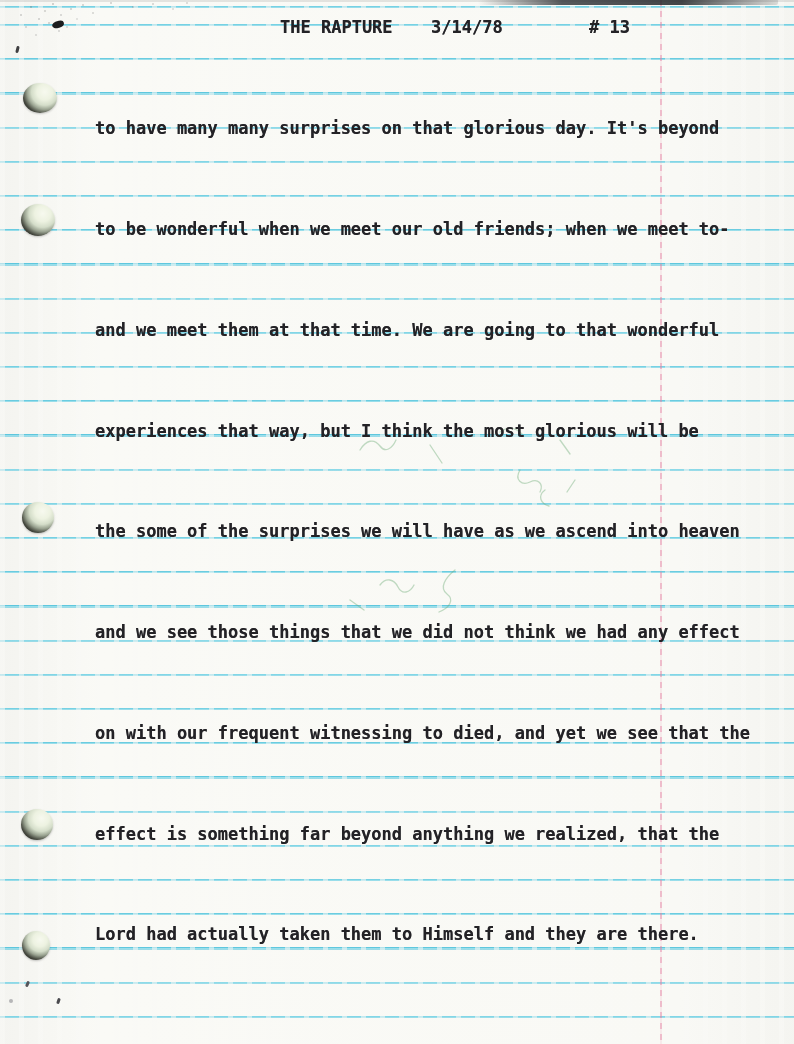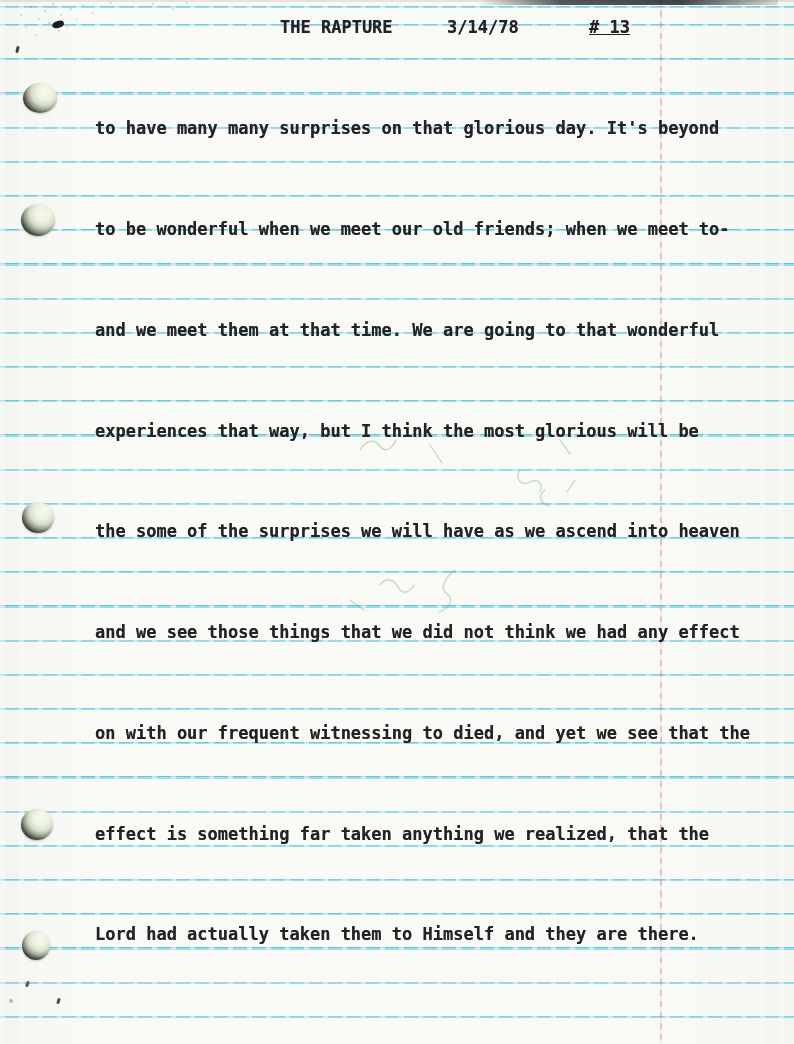--- a/index.html
+++ b/index.html
@@ -45,22 +45,22 @@
     text-shadow:0 0 0.5px rgba(25,25,30,0.6);
   }
   .typed div{height:33.6px;}
   .header-row{
     position:absolute;left:0;top:10px;width:794px;height:34px;
     font-size:17px;line-height:34px;font-weight:bold;color:#232226;
     text-shadow:0 0 0.5px rgba(25,25,30,0.6);white-space:pre;
   }
   .header-row span{position:absolute;top:0;}
   .h-title{left:280px;}
-  .h-date{left:447px;}
-  .h-page{left:589px;text-decoration:underline;}
+  .h-date{left:431px;}
+  .h-page{left:589px;}
   .top-smudge{
     position:absolute;left:478px;top:0;width:300px;height:5px;
     background:linear-gradient(to right,rgba(60,62,64,0) ,rgba(45,48,52,0.8) 28%,rgba(35,38,42,0.85) 68%,rgba(60,62,64,0.15));
     border-radius:0 0 2px 2px;
   }
   .top-haze{
     position:absolute;left:0;top:0;width:794px;height:2px;
     background:rgba(120,122,124,0.18);
   }
   .dust{
@@ -134,21 +134,21 @@
   </div>
 
   <div class="typed">
     <div>to have many many surprises on that glorious day. It's beyond</div>
     <div>to be wonderful when we meet our old friends; when we meet to-</div>
     <div>and we meet them at that time. We are going to that wonderful</div>
     <div>experiences that way, but I think the most glorious will be</div>
     <div>the some of the surprises we will have as we ascend into heaven</div>
     <div>and we see those things that we did not think we had any effect</div>
     <div>on with our frequent witnessing to died, and yet we see that the</div>
-    <div>effect is something far taken anything we realized, that the</div>
+    <div>effect is something far beyond anything we realized, that the</div>
     <div>Lord had actually taken them to Himself and they are there.</div>
     
     
     
     
     
     
     
     
     

